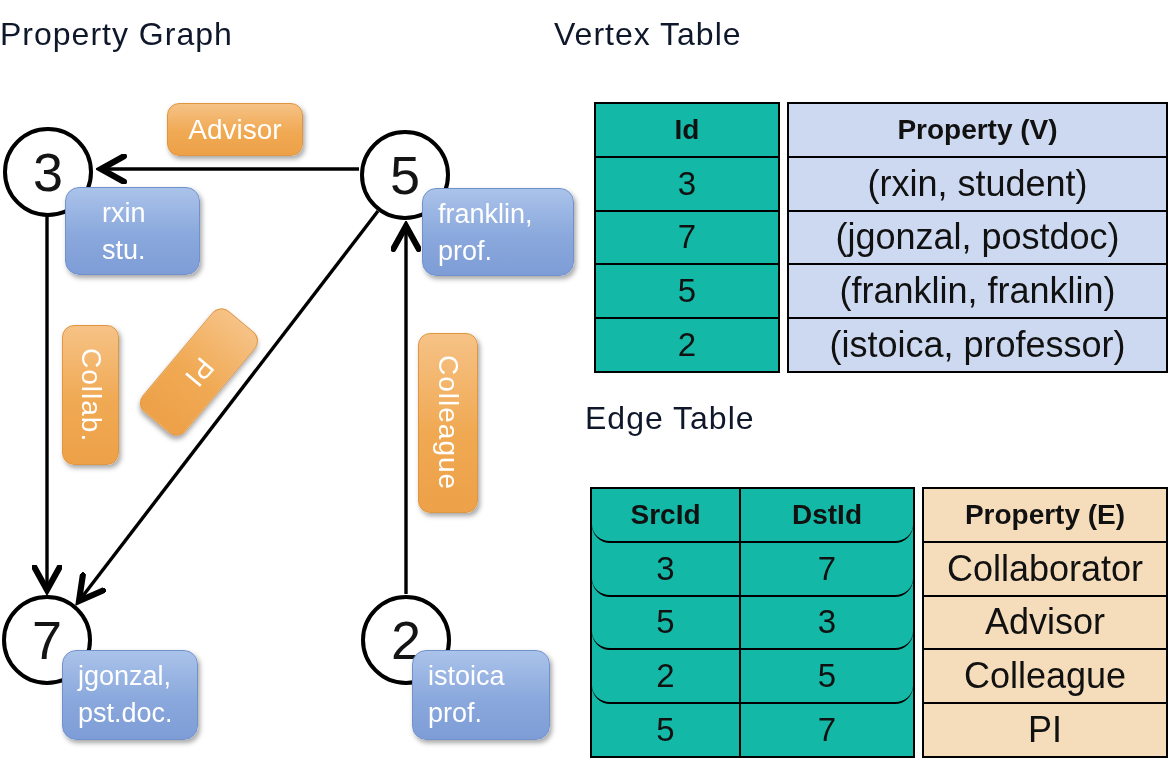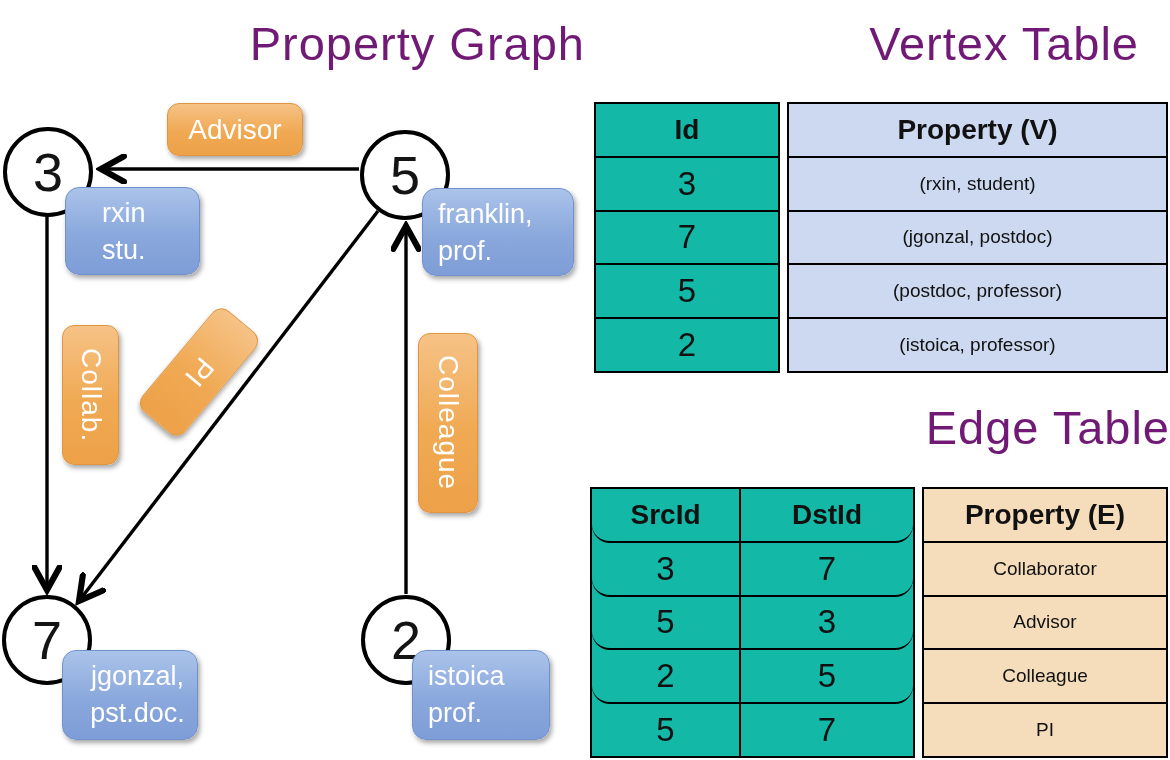--- a/index.html
+++ b/index.html
@@ -4,22 +4,22 @@
 <style>
   html,body{margin:0;padding:0;}
   body{
     width:1170px;height:760px;position:relative;overflow:hidden;
     background:#ffffff;
     font-family:"Liberation Sans", sans-serif;
     color:#111;
   }
   .abs{position:absolute;}
   .big-title{
-    font-size:47px;font-weight:300;letter-spacing:1px;color:#701a75;
-    text-align:right;white-space:nowrap;
+    font-size:32px;font-weight:300;letter-spacing:1px;color:#0f172a;
+    text-align:left;white-space:nowrap;
   }
   
   #edge-layer{left:0;top:0;width:585px;height:760px;}
   .node{
     box-sizing:border-box;width:90px;height:90px;border-radius:50%;
     border:4px solid #000;background:#fff;
     display:flex;align-items:center;justify-content:center;
     font-size:54px;font-weight:300;color:#141414;
   }
   .vbox{
@@ -45,21 +45,21 @@
     box-sizing:border-box;border:2.5px solid #000;background:#14b8a6;
     display:flex;flex-direction:column;position:absolute;top:0;bottom:0;
   }
   .t-row{
     flex:1;display:flex;align-items:center;justify-content:center;
     border-bottom:2.5px solid #000;text-align:center;
   }
   .t-row:last-child{border-bottom:none;}
   .t-head{font-weight:bold;font-size:28px;}
   .t-num{font-size:33px;font-weight:300;}
-  .t-text{font-size:19px;font-weight:300;}
+  .t-text{font-size:36px;font-weight:300;}
   .fill-v{background:#cdd9f0;}
   .fill-e{background:#f5ddbc;}
   .two-col .t-row{padding:0;border-radius:18px;}
   .cell{flex:1;height:100%;display:flex;align-items:center;justify-content:center;}
   .cell.right{border-left:2.5px solid #000;}
 </style>
 </head>
 <body>
 
 <div class="abs big-title" style="left:0;top:16px;width:585px;">Property Graph</div>
@@ -90,21 +90,21 @@
 </div>
 
 <div class="abs vbox" style="left:65px;top:187px;width:135px;height:88px;padding-left:36px;">
   <span>rxin</span>
   <span>stu.</span>
 </div>
 <div class="abs vbox" style="left:422px;top:188px;width:152px;height:88px;">
   <span>franklin,</span>
   <span>prof.</span>
 </div>
-<div class="abs vbox" style="left:62px;top:650px;width:136px;height:90px;text-align:center;">
+<div class="abs vbox" style="left:62px;top:650px;width:136px;height:90px;">
   <span>jgonzal,</span>
   <span>pst.doc.</span>
 </div>
 <div class="abs vbox" style="left:412px;top:650px;width:138px;height:90px;">
   <span>istoica</span>
   <span>prof.</span>
 </div>
 
 <div class="abs ebox" style="left:167px;top:103px;width:136px;height:53px;">
   <span>Advisor</span>
@@ -128,21 +128,21 @@
     <div class="t-row t-num">3</div>
     <div class="t-row t-num">7</div>
     <div class="t-row t-num">5</div>
     <div class="t-row t-num">2</div>
   </div>
 
   <div class="sub-table" style="left:193px;width:381px;">
     <div class="t-row t-head fill-v">Property (V)</div>
     <div class="t-row t-text fill-v">(rxin, student)</div>
     <div class="t-row t-text fill-v">(jgonzal, postdoc)</div>
-    <div class="t-row t-text fill-v">(postdoc, professor)</div>
+    <div class="t-row t-text fill-v">(franklin, franklin)</div>
     <div class="t-row t-text fill-v">(istoica, professor)</div>
   </div>
 </div>
 
 <div class="abs big-title" style="left:585px;top:400px;width:585px;">Edge Table</div>
 
 <div class="abs" style="left:590px;top:487px;width:578px;height:271px;">
 
   <div class="sub-table two-col" style="left:0;width:325px;">
     <div class="t-row t-head">

